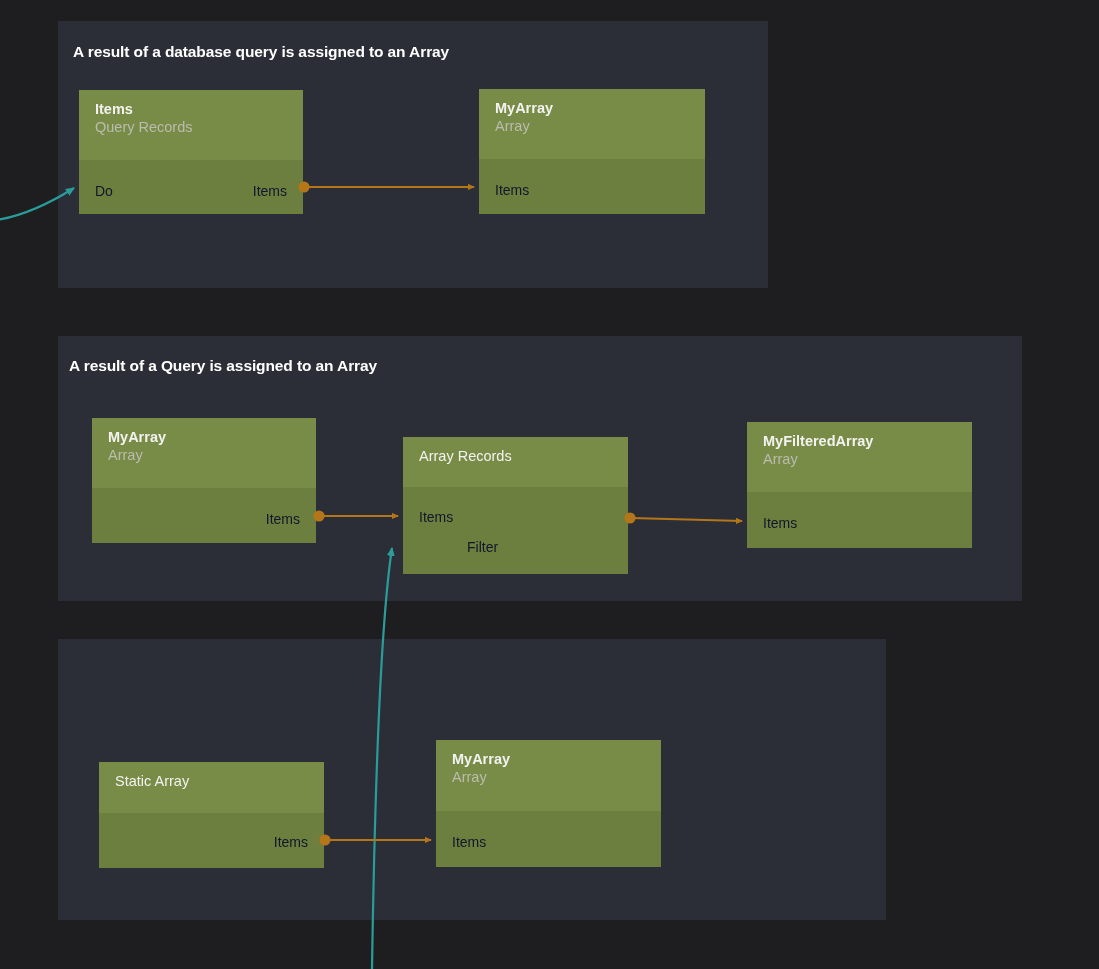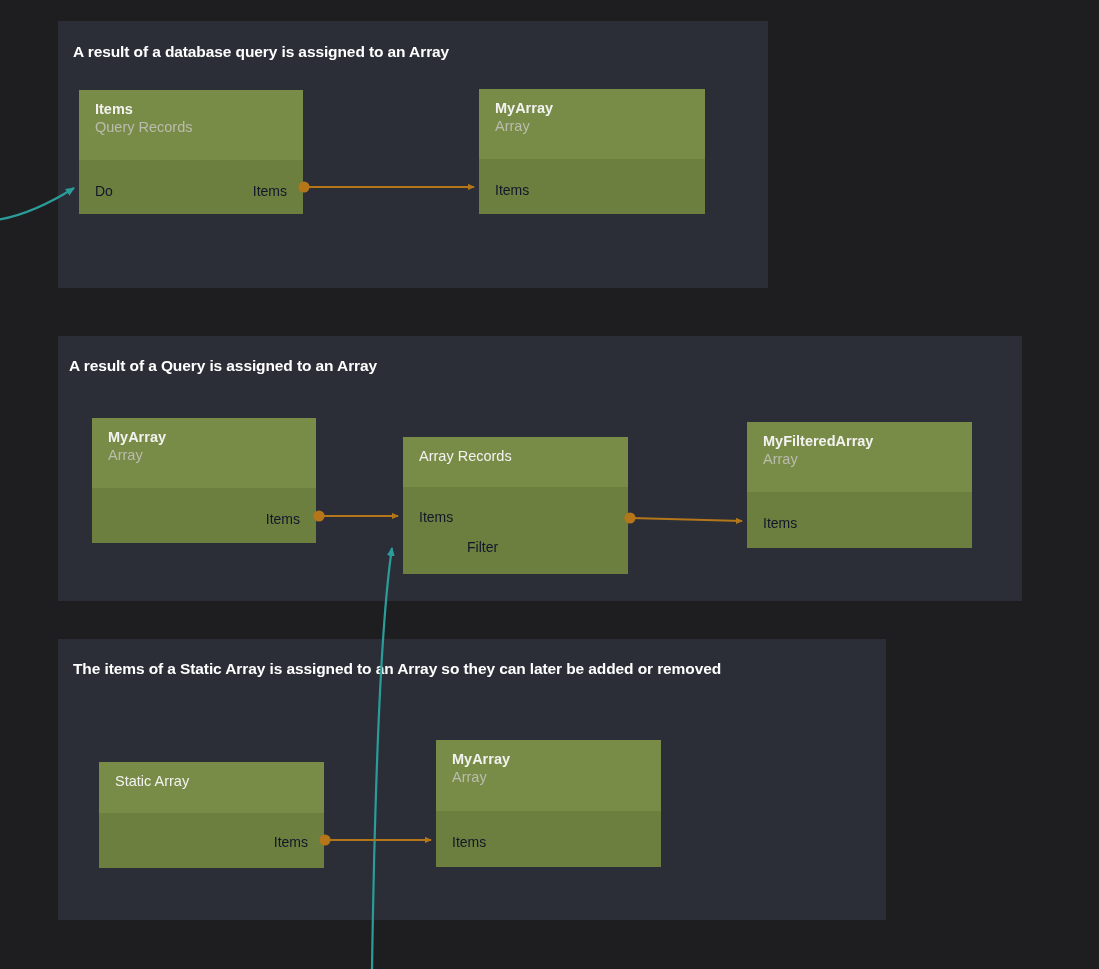--- a/index.html
+++ b/index.html
@@ -126,21 +126,20 @@
     <div class="node-header" style="height:70px;">
       <div class="node-title">MyFilteredArray</div>
       <div class="node-subtitle">Array</div>
     </div>
     <div class="node-body" style="height:56px;">
       <div class="port left" style="top:24px;">Items</div>
     </div>
   </div>
 
   <div class="panel" style="left:58px; top:639px; width:828px; height:281px;"></div>
-  <div class="panel-title" style="left:73px; top:660px;">The items of a Static Array is assigned to an Array so they can later be added or removed</div>
 
   <div class="node" style="left:99px; top:762px; width:225px; height:106px;">
     <div class="node-header" style="height:51px;">
       <div class="node-title" style="font-weight:normal;">Static Array</div>
     </div>
     <div class="node-body" style="height:55px;">
       <div class="port right" style="top:22px;">Items</div>
     </div>
   </div>
 

